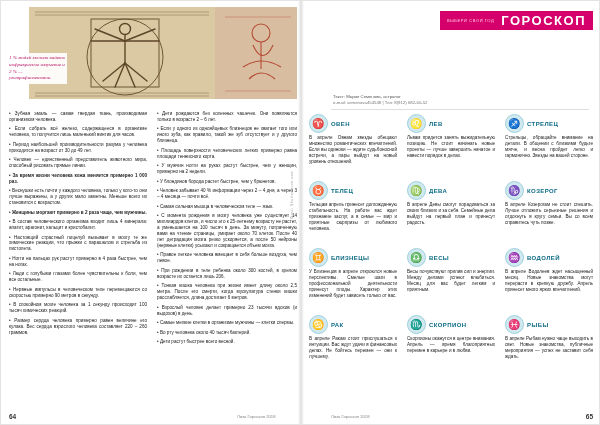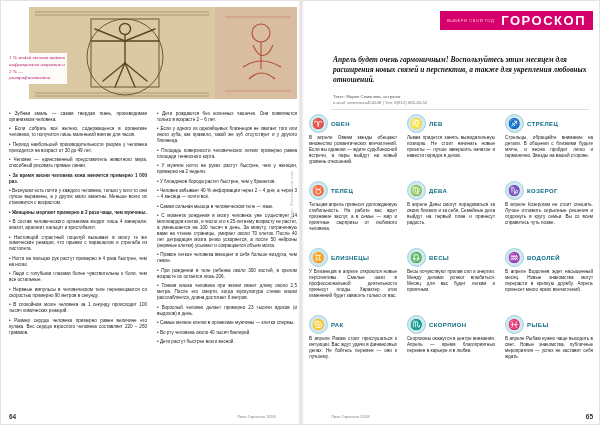--- a/index.html
+++ b/index.html
@@ -125,21 +125,20 @@
     <div class="brand brand-left">Лиза Гороскоп 2018</div>
   </div>
 
   <div class="fold"></div>
 
   <div class="page page-right">
     <div class="banner">
       <span class="kicker">ВЫБЕРИ СВОЙ ГОД</span>
       <span class="banner-title">ГОРОСКОП</span>
     </div>
-    <div class="intro">Апрель будет очень гармоничным! Воспользуйтесь этим месяцем для расширения новых связей и перспектив, а также для укрепления любовных отношений.</div>
     <div class="byline">
       <span>Текст: Мария Семенова, астролог</span>
       <span class="contact">e-mail: semenova454548 | Тел: 8(912) 682-60-52</span>
     </div>
     <div class="rule"></div>
     <div class="signs">
       <div class="sign-col">
           <div class="sign">
             <div class="sign-head">
               <span class="sign-icon">♈</span>

